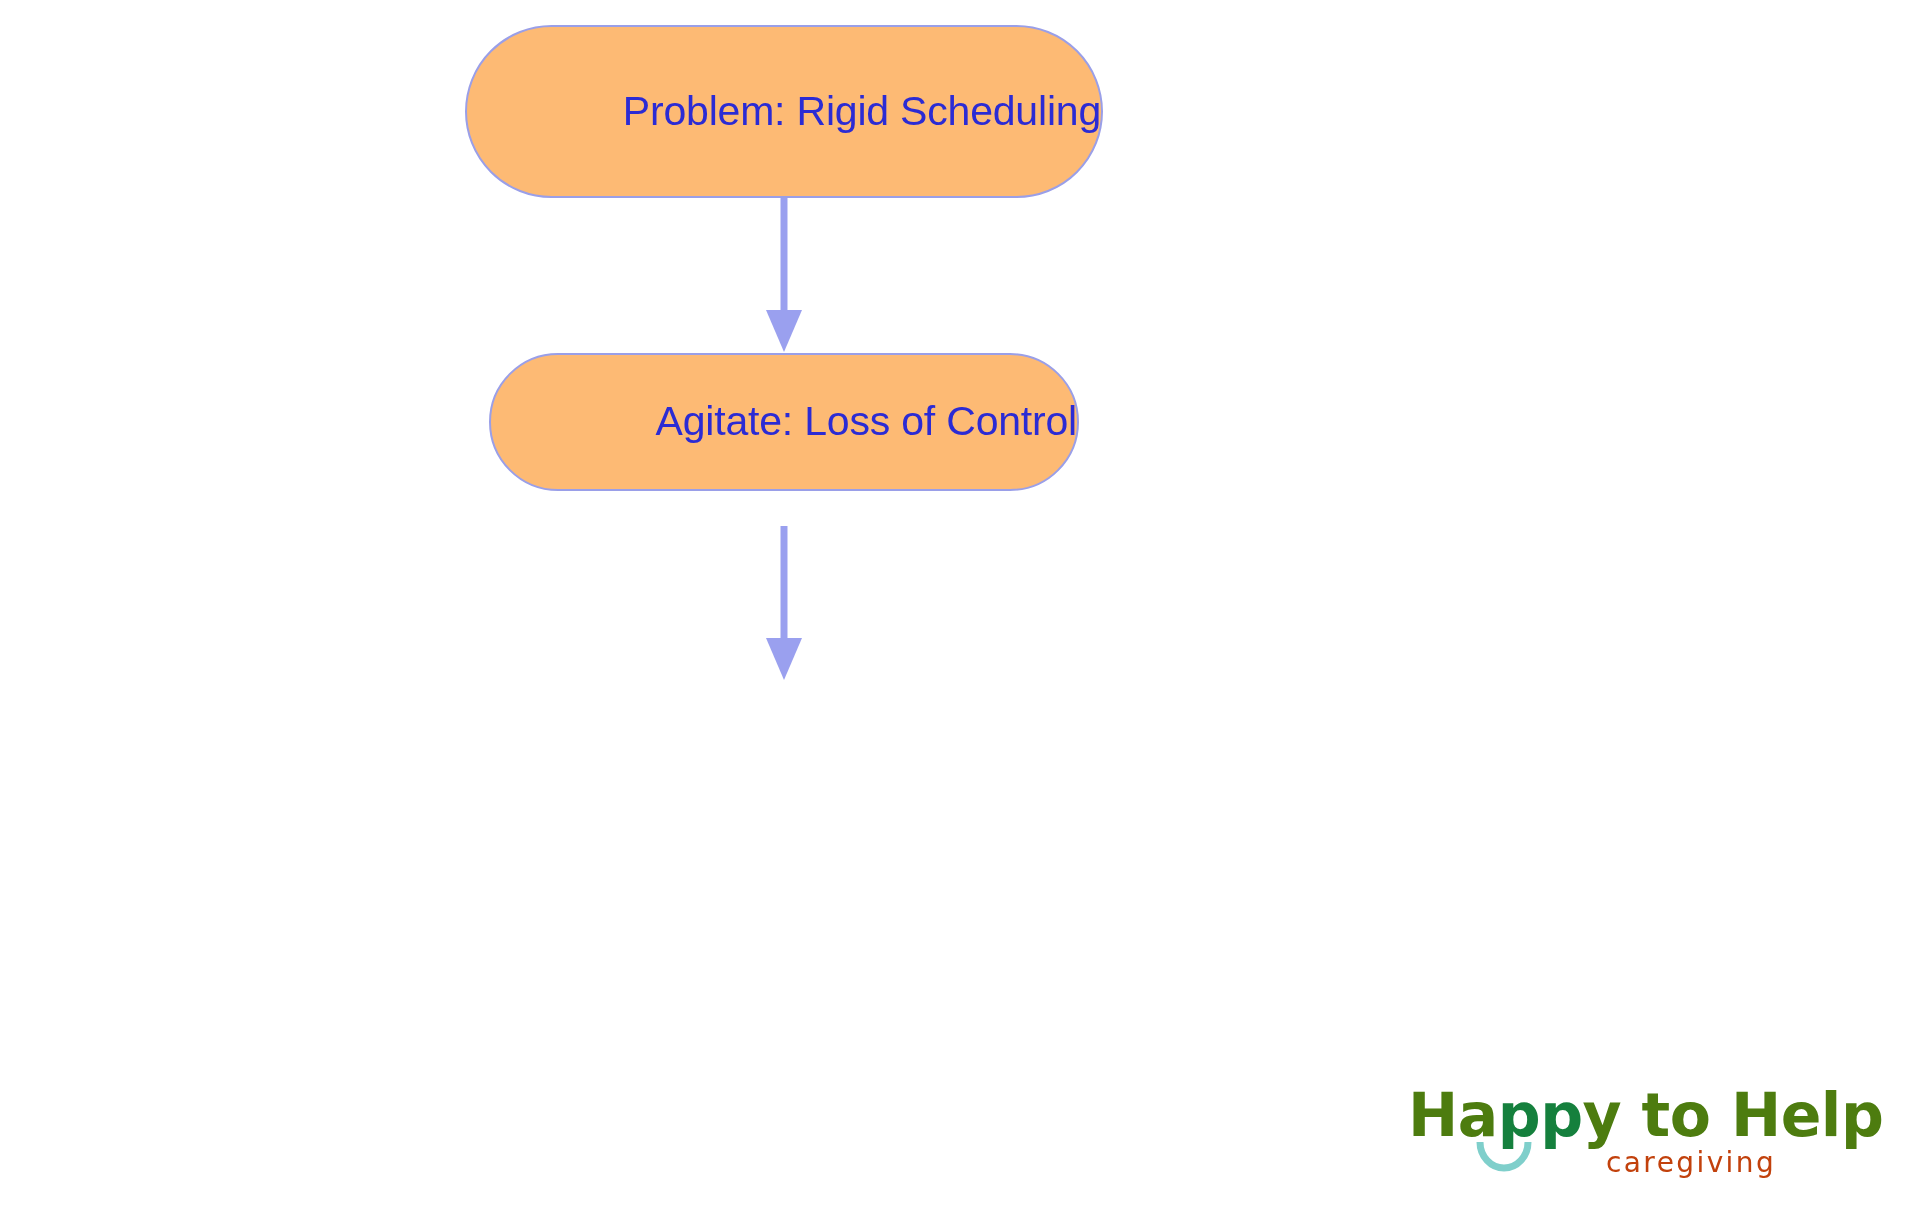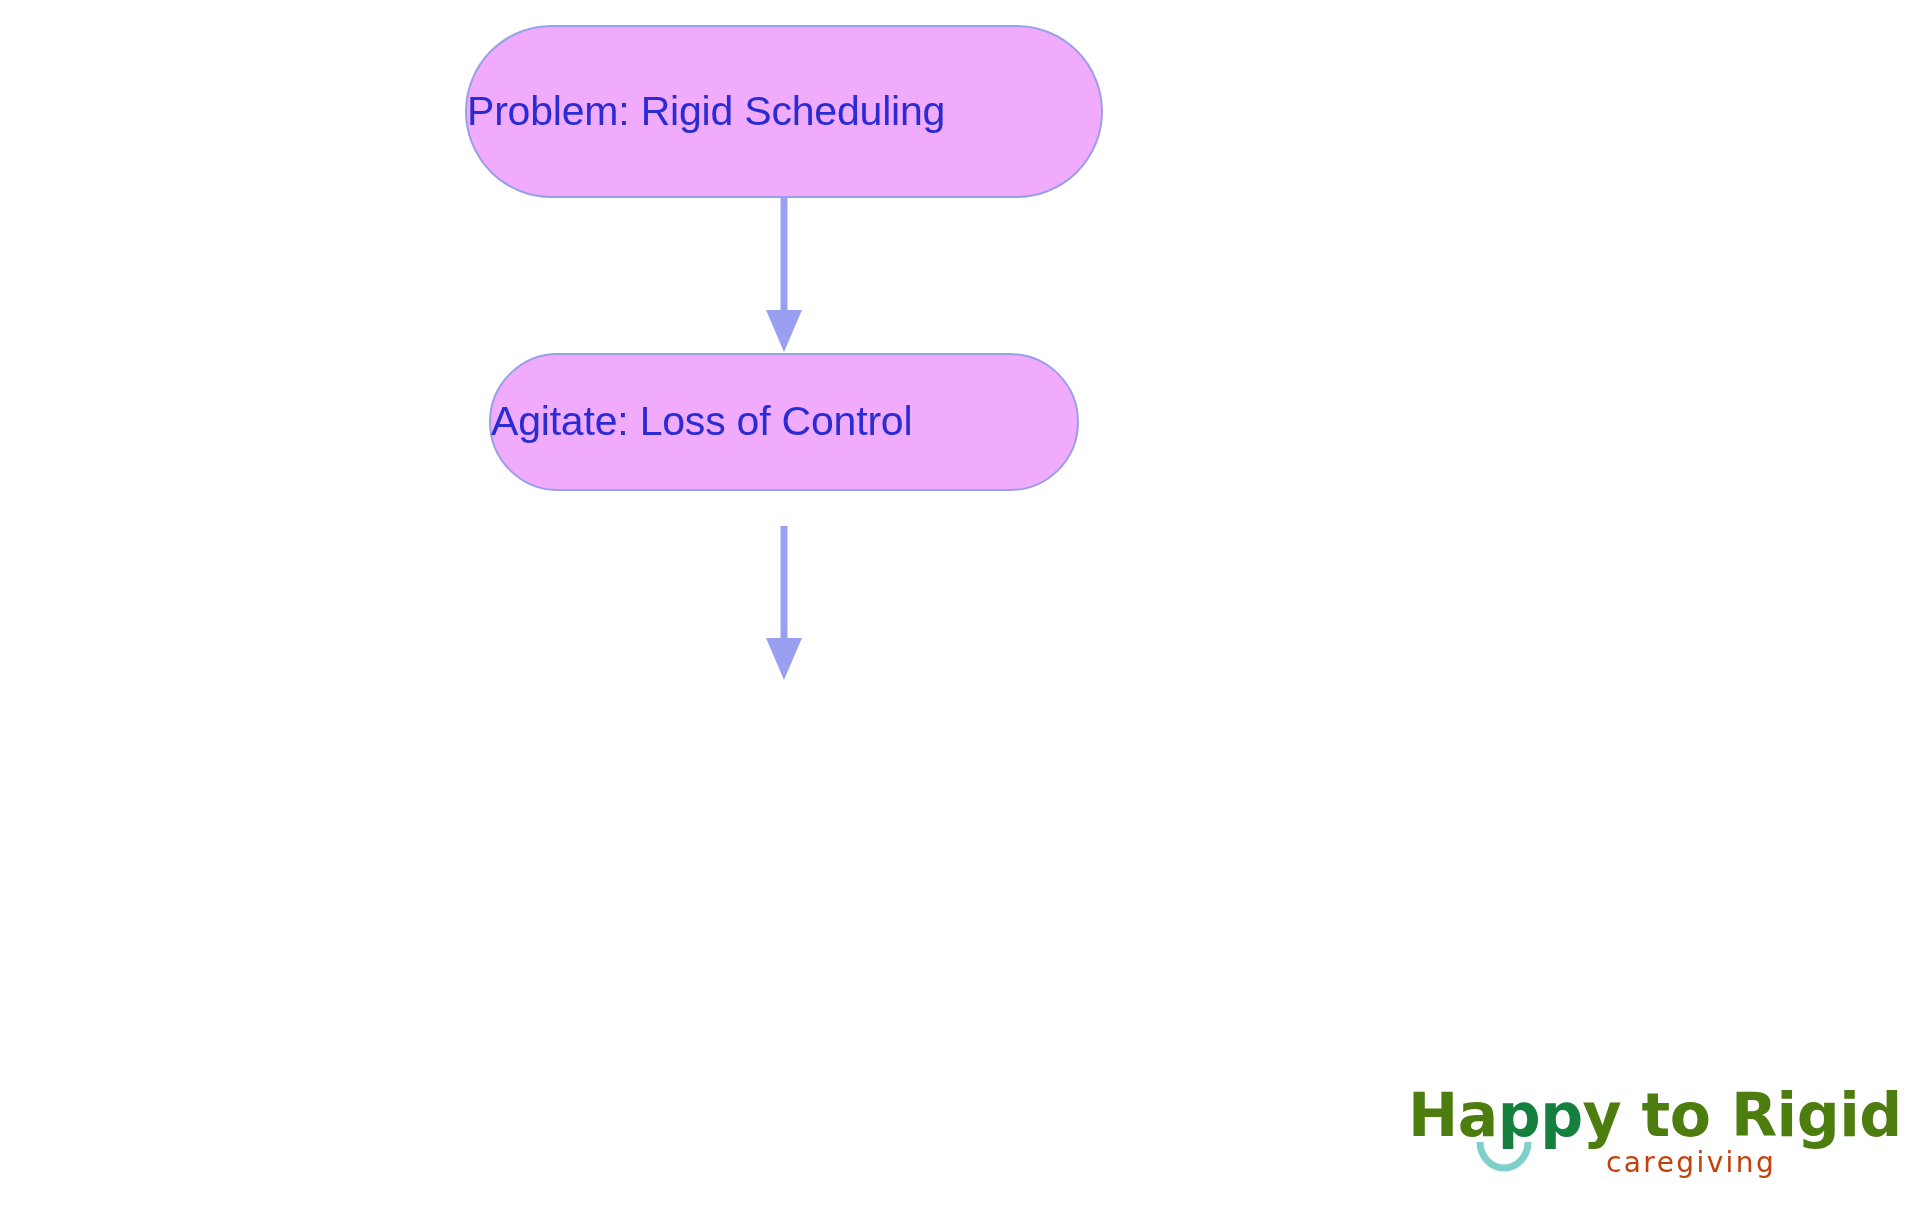--- a/index.html
+++ b/index.html
@@ -27,26 +27,26 @@
     position: absolute;
     left: 0;
     top: 0;
     width: 1920px;
     height: 1080px;
   }
 
   .node {
     position: absolute;
     box-sizing: border-box;
-    background: #f0abfc;
+    background: #fdba74;
     border: 2.4px solid #9a9fe8;
     border-radius: 9999px;
     display: flex;
     align-items: center;
-    justify-content: flex-start;
+    justify-content: flex-end;
     text-align: center;
   }
 
   .node-label {
     color: #2b2bd4;
     font-family: "Liberation Sans", sans-serif;
     font-size: 41px;
     font-weight: 400;
     letter-spacing: -0.2px;
     line-height: 1.1;
@@ -154,21 +154,21 @@
     </div>
 
     <div class="node" id="node-agitate">
       <span class="node-label">Agitate: Loss of Control</span>
     </div>
 
   </div>
 
   <div id="logo">
     <div class="logo-word">
-      <span class="logo-coral">Ha</span><span class="logo-teal">pp</span><span class="logo-coral">y</span><span class="logo-coral"> to Rigid</span>
+      <span class="logo-coral">Ha</span><span class="logo-teal">pp</span><span class="logo-coral">y</span><span class="logo-coral"> to Help</span>
     </div>
 
     <svg id="logo-smile" viewBox="0 0 56 34" xmlns="http://www.w3.org/2000/svg">
       <path d="M4 2 A 24 26 0 0 0 52 2" fill="none" stroke="#7fcfcb" stroke-width="7" stroke-linecap="butt"></path>
     </svg>
 
     <div id="logo-tagline">caregiving</div>
   </div>
 
 </div>

